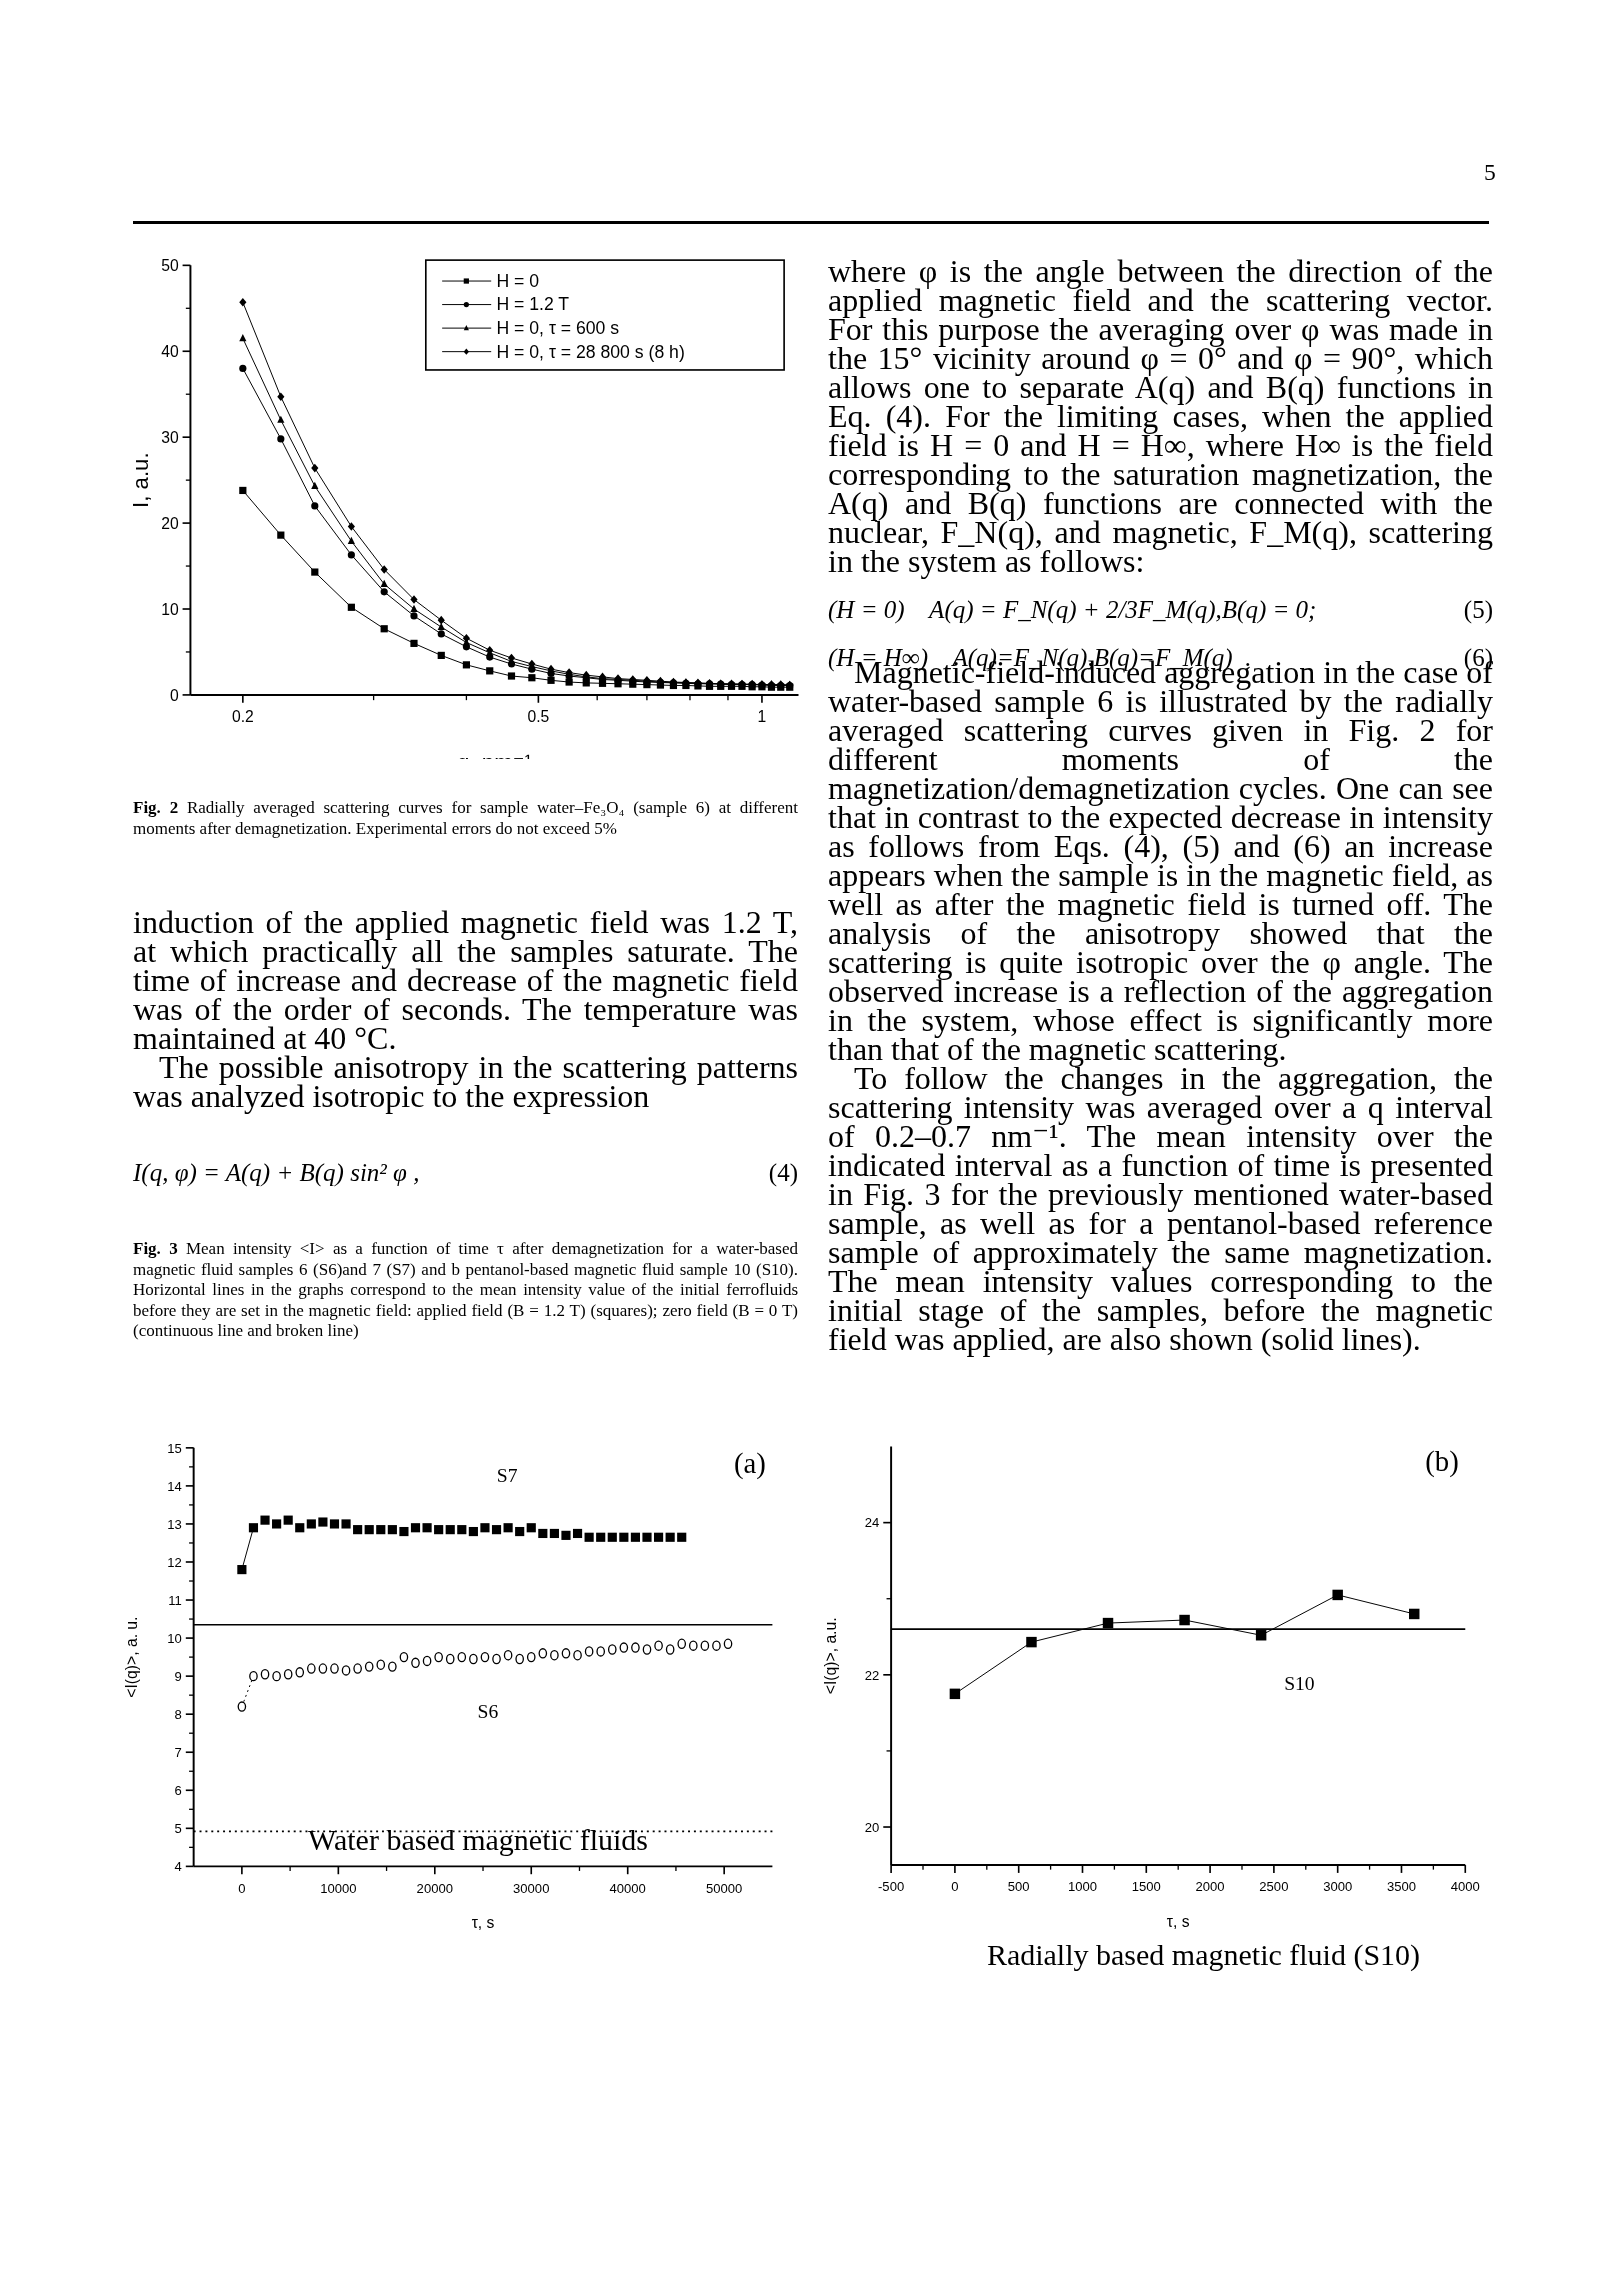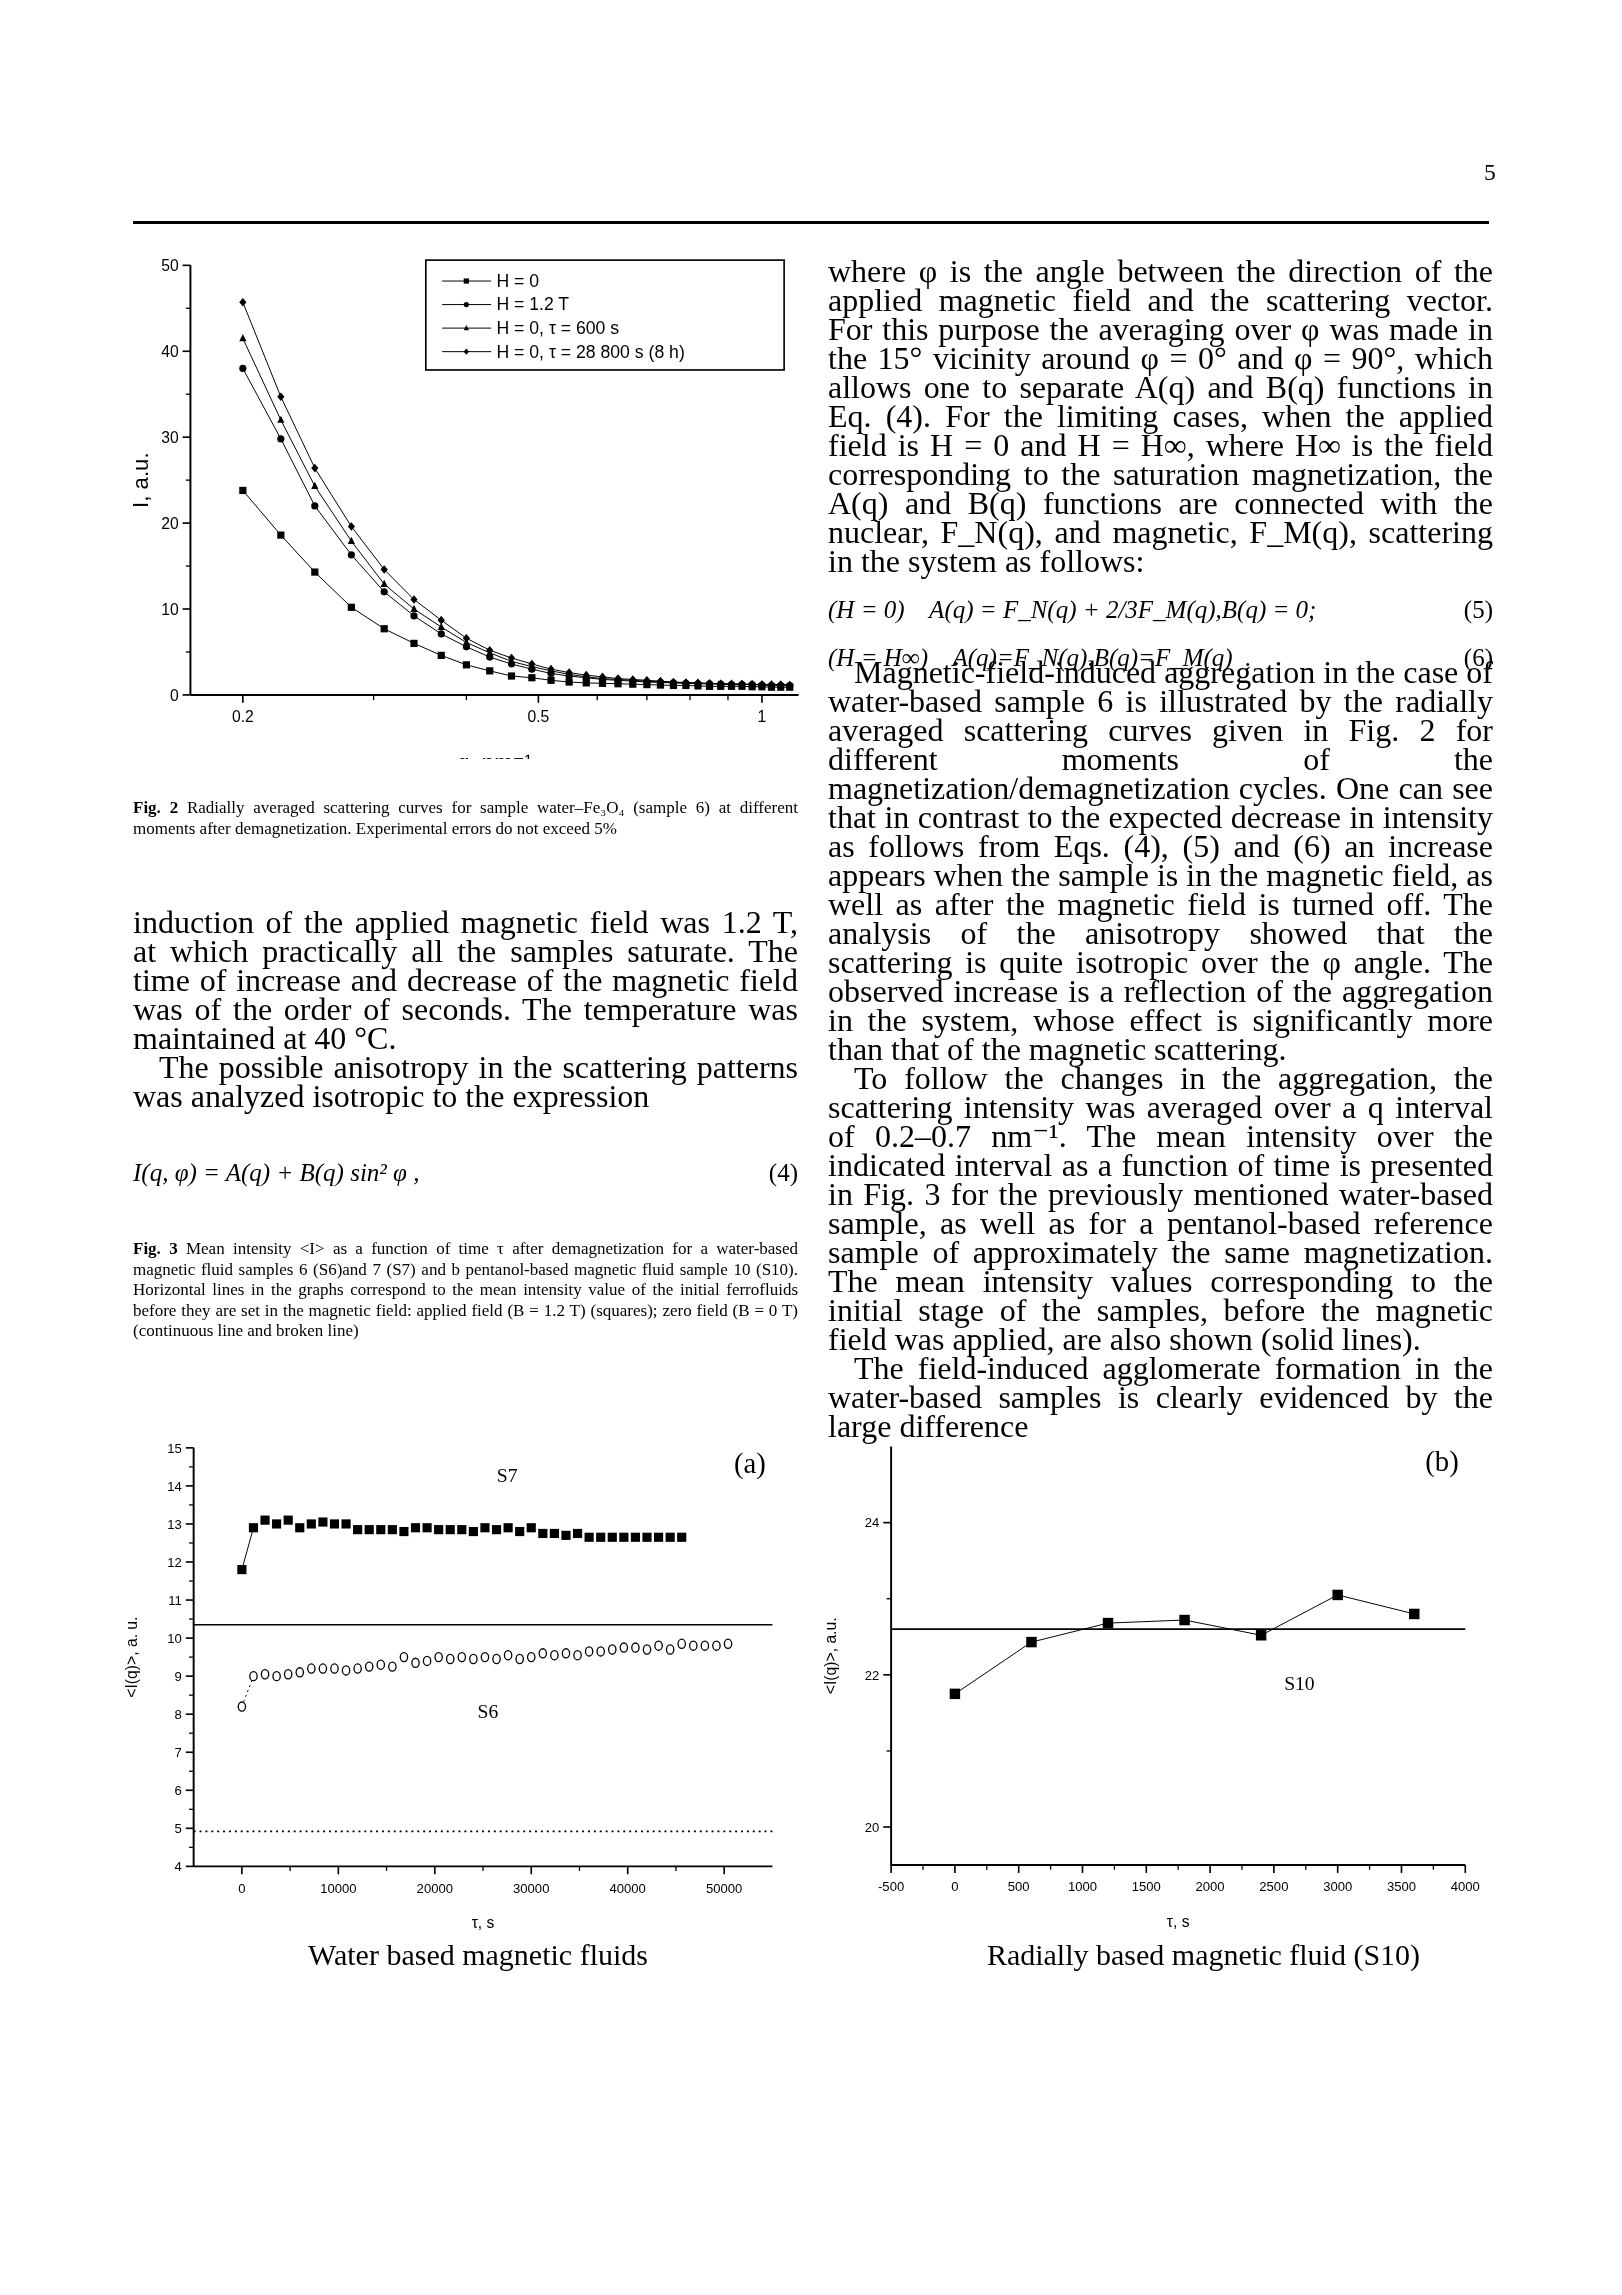--- a/index.html
+++ b/index.html
@@ -241,21 +241,20 @@
   <span style="white-space:pre">(H = 0)    A(q) = F_N(q) + 2/3F_M(q),B(q) = 0;</span>
   <span class="num">(5)</span>
 </div>
 <div class="eq" style="left:828px; top:612px; width:665px;font-family:Liberation Serif, serif;">
   <span style="white-space:pre">(H = H∞)    A(q)=F_N(q),B(q)=F_M(q)  .</span>
   <span class="num">(6)</span>
 </div>
 <div class="col" style="left:828px; top:658px; width:665px;">
   <p class="indent">Magnetic-field-induced aggregation in the case of water-based sample 6 is illustrated by the radially averaged scattering curves given in Fig. 2 for different moments of the magnetization/demagnetization cycles. One can see that in contrast to the expected decrease in intensity as follows from Eqs. (4), (5) and (6) an increase appears when the sample is in the magnetic field, as well as after the magnetic field is turned off. The analysis of the anisotropy showed that the scattering is quite isotropic over the φ angle. The observed increase is a reflection of the aggregation in the system, whose effect is significantly more than that of the magnetic scattering.</p>
   <p class="indent">To follow the changes in the aggregation, the scattering intensity was averaged over a q interval of 0.2–0.7 nm⁻¹. The mean intensity over the indicated interval as a function of time is presented in Fig. 3 for the previously mentioned water-based sample, as well as for a pentanol-based reference sample of approximately the same magnetization. The mean intensity values corresponding to the initial stage of the samples, before the magnetic field was applied, are also shown (solid lines).</p>
-  <p class="indent">The field-induced agglomerate formation in the water-based samples is clearly evidenced by the large difference</p>
 </div>
 
 <div class="fig" style="left:118px; top:1440px;">
   <svg id="svg-fig3a" width="681" height="497" viewBox="0 0 1040 760">
       <g>
         <line x1="115" y1="12" x2="115" y2="652" stroke="#000" stroke-width="3"></line>
         <line x1="115" y1="652" x2="1000" y2="652" stroke="#000" stroke-width="3"></line>
         <line x1="103" y1="652" x2="115" y2="652" stroke="#000" stroke-width="2.5"></line>
         <text x="97" y="659.2" text-anchor="end" font-size="20" class="sans">4</text>
         <line x1="108" y1="622.9090909090909" x2="115" y2="622.9090909090909" stroke="#000" stroke-width="2"></line>
@@ -399,21 +398,21 @@
         <ellipse cx="879.05" cy="314.5454545454545" rx="5.6000000000000005" ry="7" fill="#fff" stroke="#000" stroke-width="2"></ellipse>
         <ellipse cx="896.75" cy="314.5454545454545" rx="5.6000000000000005" ry="7" fill="#fff" stroke="#000" stroke-width="2"></ellipse>
         <ellipse cx="914.45" cy="314.5454545454545" rx="5.6000000000000005" ry="7" fill="#fff" stroke="#000" stroke-width="2"></ellipse>
         <ellipse cx="932.15" cy="311.6363636363637" rx="5.6000000000000005" ry="7" fill="#fff" stroke="#000" stroke-width="2"></ellipse>
       </g>
       <text x="594.375" y="64.36363636363637" text-anchor="middle" font-size="30" font-family="Liberation Serif, serif">S7</text>
       <text x="564.875" y="425.0909090909091" text-anchor="middle" font-size="30" font-family="Liberation Serif, serif">S6</text>
       <text x="990" y="50" text-anchor="end" font-size="44" font-family="Liberation Serif, serif">(a)</text>
     </svg>
 </div>
-<div class="subcap" style="left:249px; top:1938px; width:458px;">Water based magnetic fluids</div>
+<div class="subcap" style="left:249px; top:1823px; width:458px;">Water based magnetic fluids</div>
 
 <div class="fig" style="left:824px; top:1440px;">
   <svg id="svg-fig3b" width="694" height="497" viewBox="0 0 1060 760">
       <g>
         <line x1="102" y1="10" x2="102" y2="650" stroke="#000" stroke-width="3"></line>
         <line x1="102" y1="650" x2="980" y2="650" stroke="#000" stroke-width="3"></line>
         <line x1="90" y1="591.8181818181818" x2="102" y2="591.8181818181818" stroke="#000" stroke-width="2.5"></line>
         <text x="84" y="599.0181818181818" text-anchor="end" font-size="20" class="sans">20</text>
         <line x1="95" y1="475.4545454545455" x2="102" y2="475.4545454545455" stroke="#000" stroke-width="2"></line>
         <line x1="90" y1="359.0909090909091" x2="102" y2="359.0909090909091" stroke="#000" stroke-width="2.5"></line>

